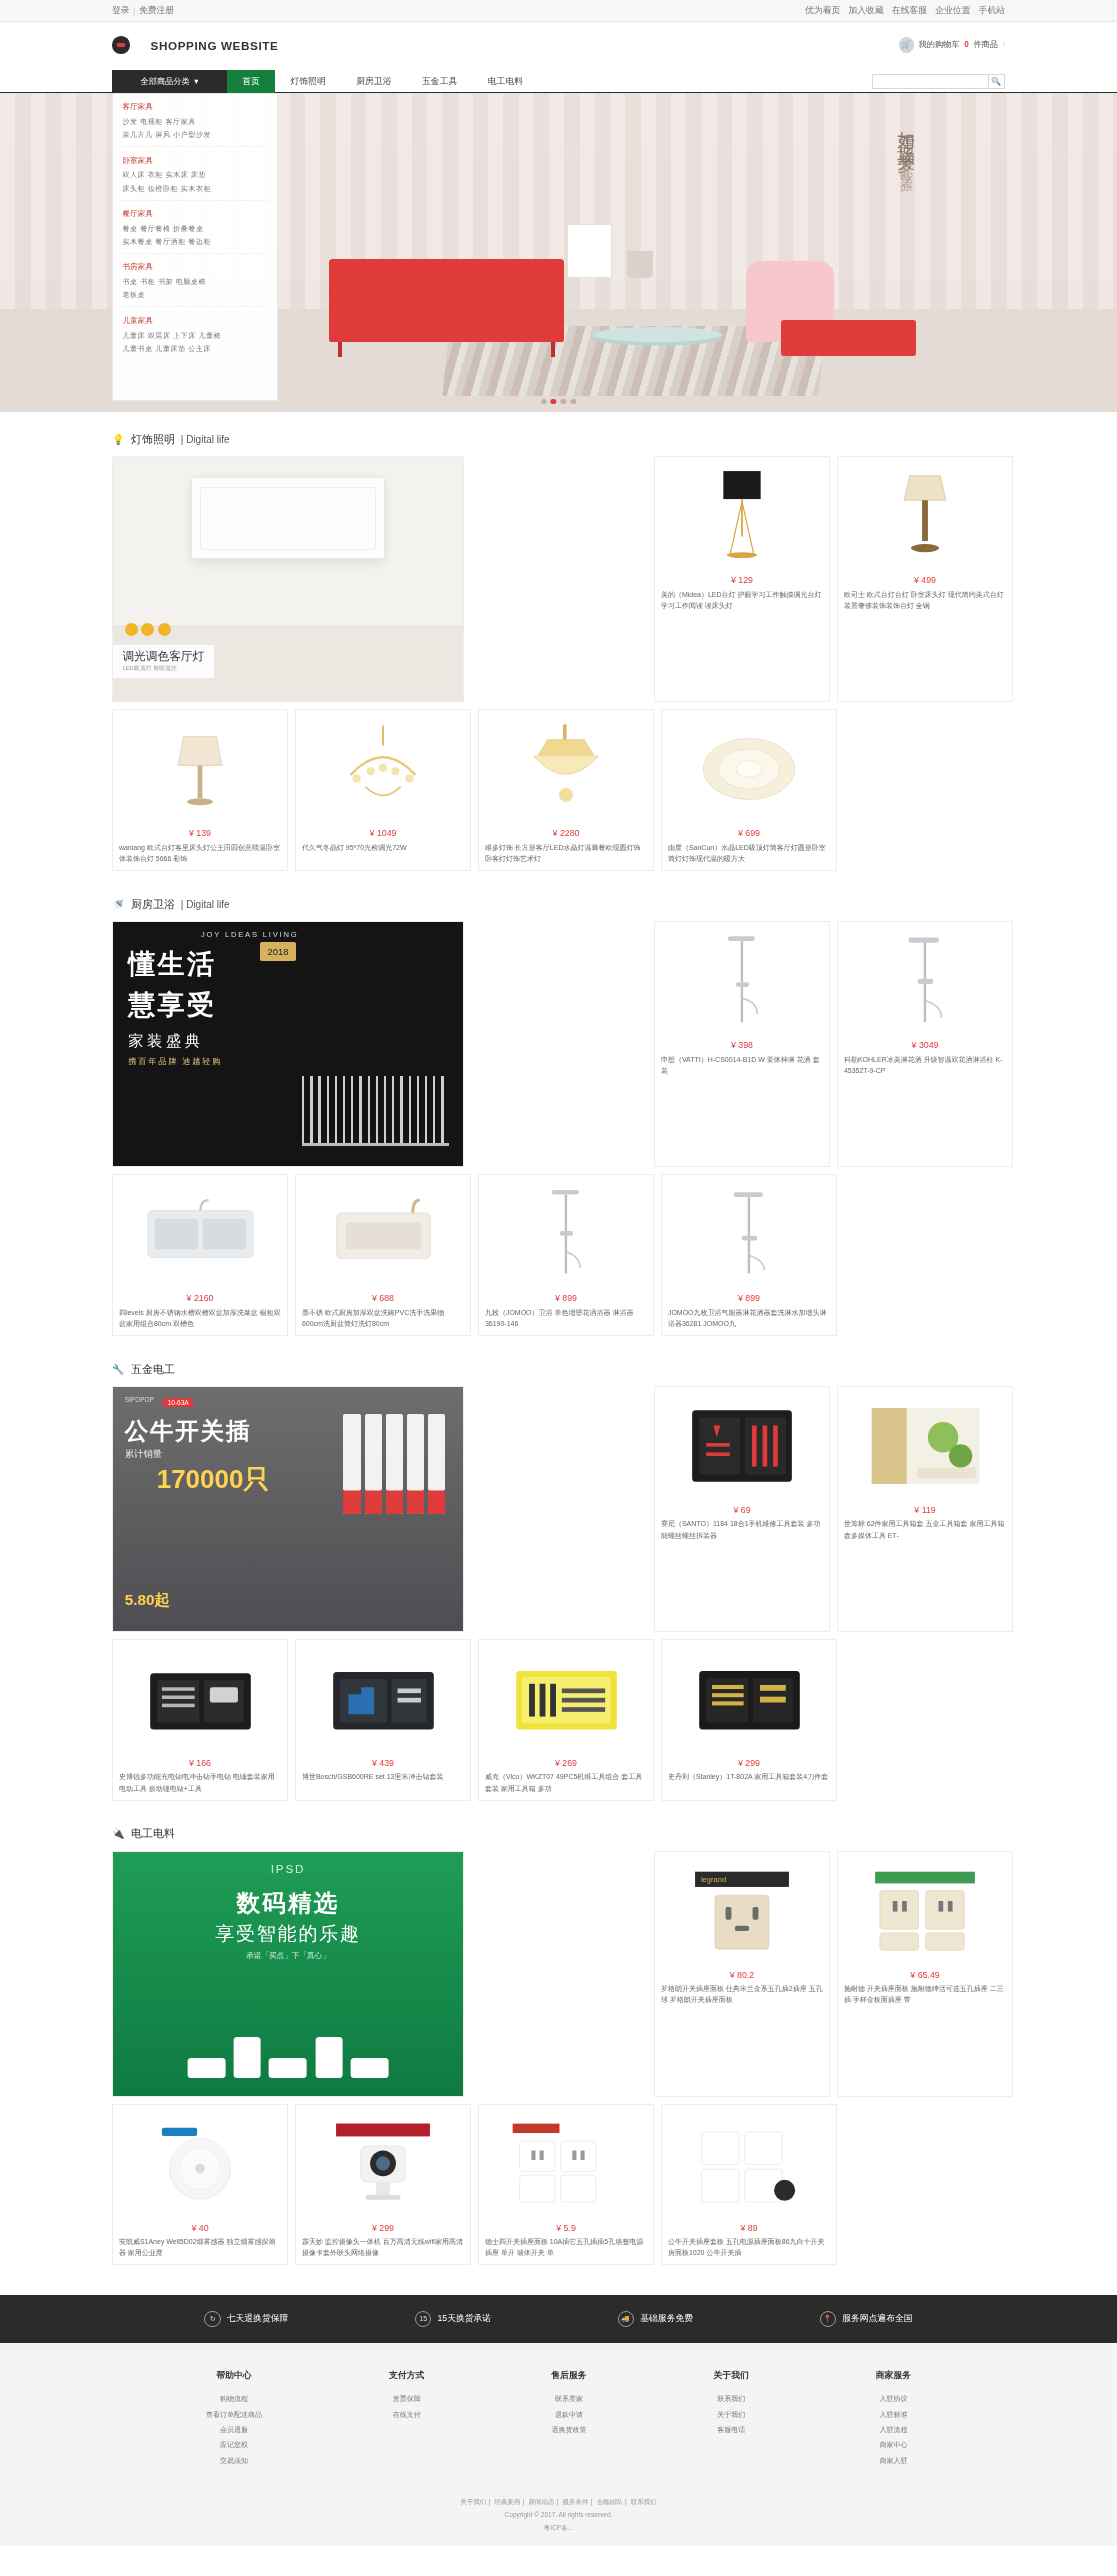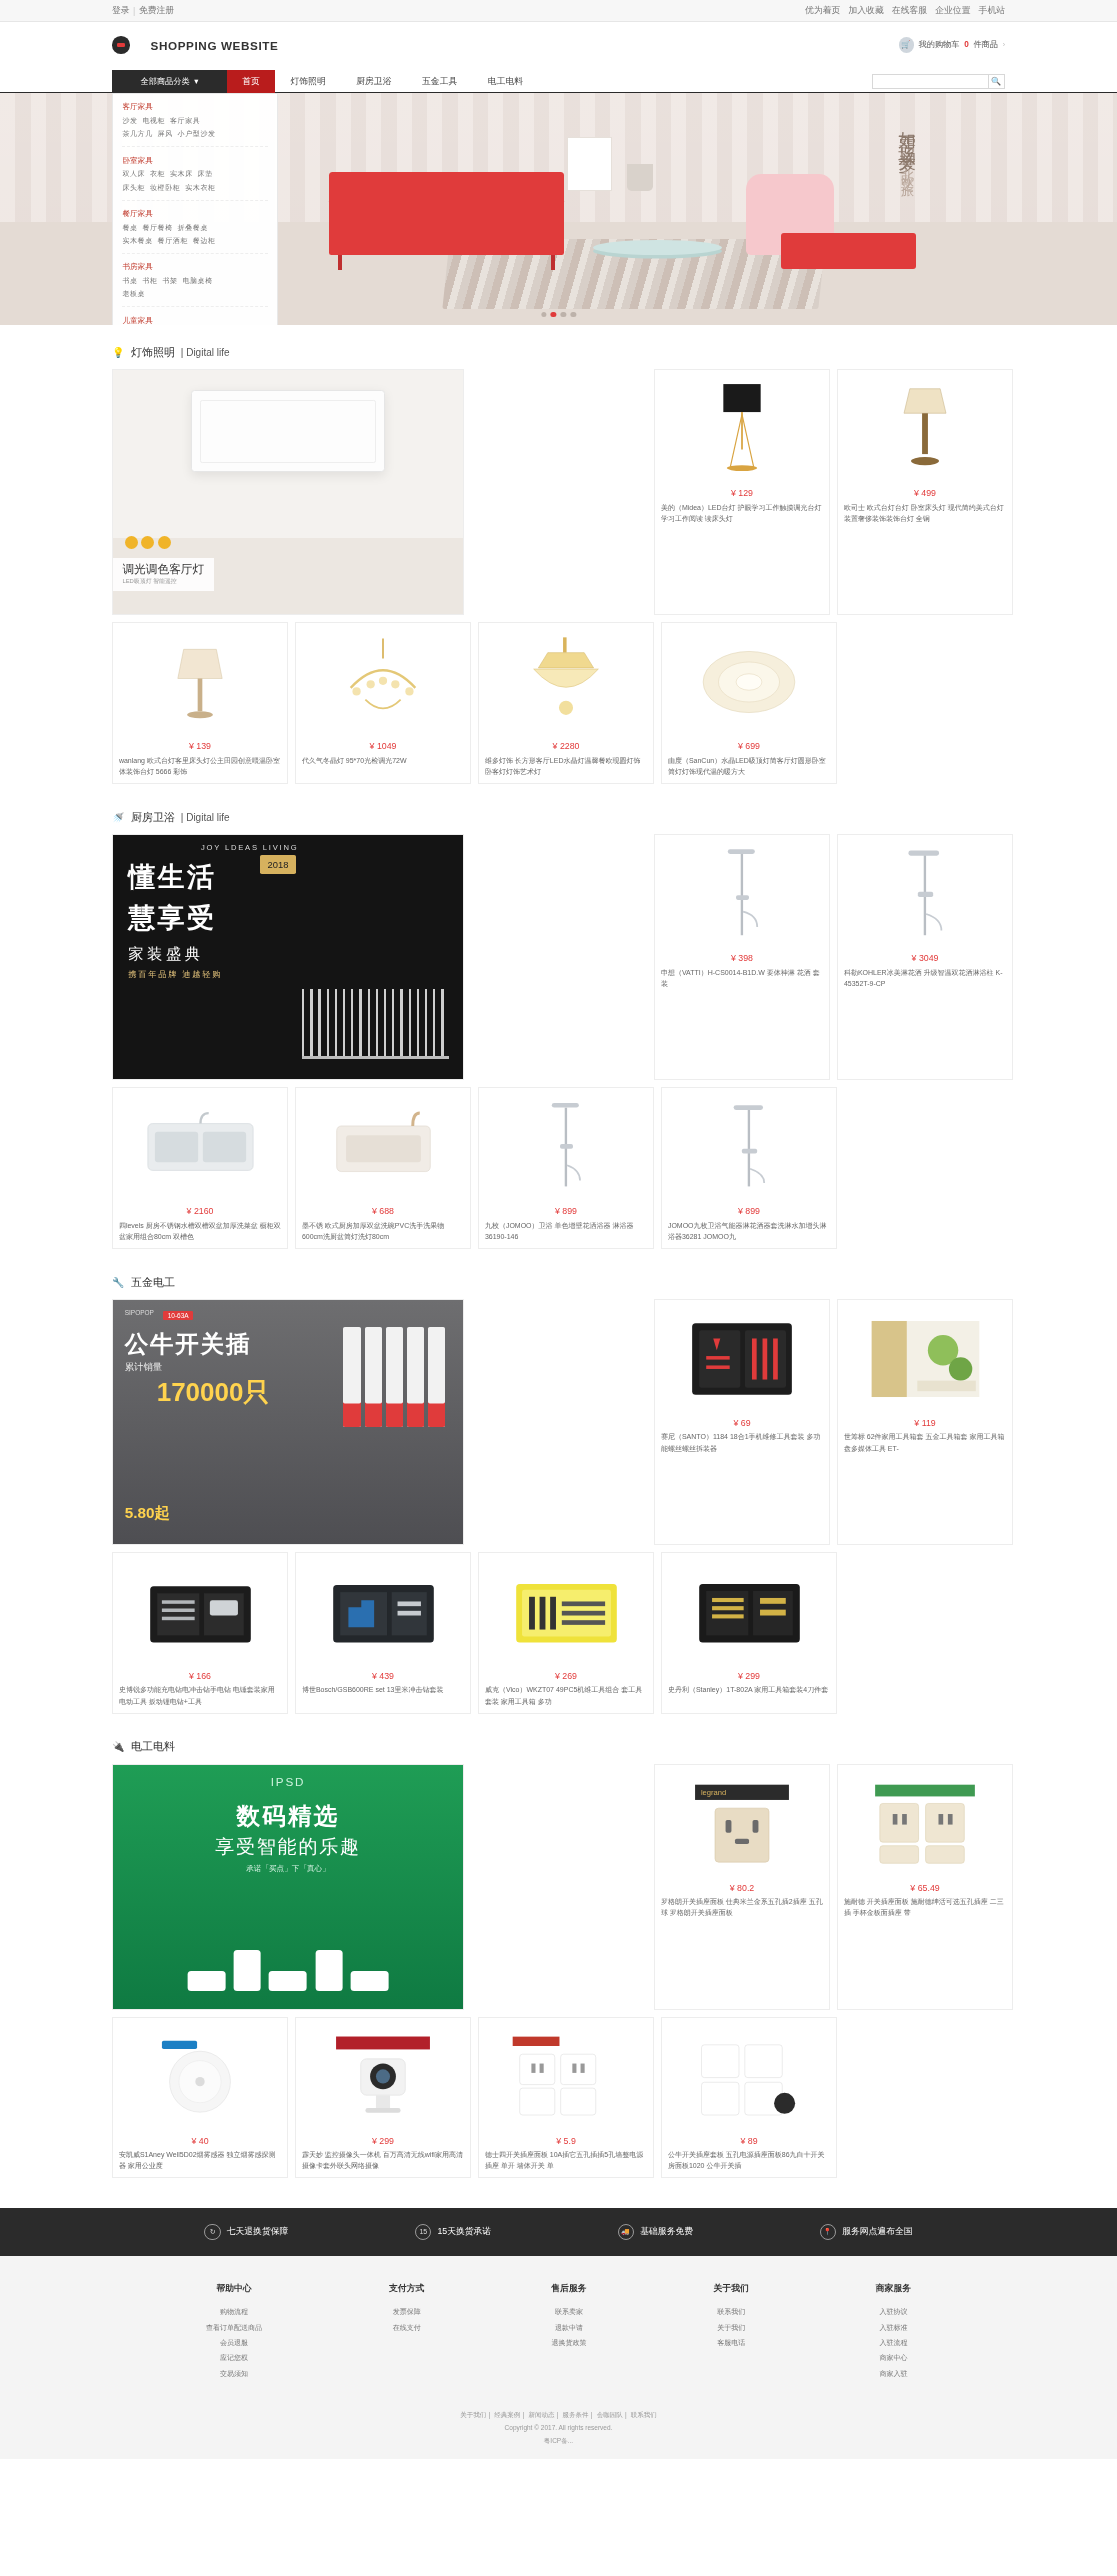--- a/index.html
+++ b/index.html
@@ -47,32 +47,32 @@
   .nav { height:25px; background:#fff; border-bottom:1.2px solid #2b2b2b; }
   .nav .inner { width:100%; padding:0 112px; display:flex; align-items:flex-end; height:25px; }
   .nav .cats {
     width:115px; height:23.5px; background:#2b2b2b; color:#fff; font-size:8.2px;
     display:flex; align-items:center; justify-content:center; gap:4.7px;
   }
   .nav ul { display:flex; list-style:none; align-items:flex-end; height:23.5px; }
   .nav li {
     padding:0 15.3px; height:23.5px; line-height:23.5px; font-size:8.8px; color:#444; cursor:pointer;
   }
-  .nav li.active { background:#b91c1c; color:#fff; }
+  .nav li.active { background:#15803d; color:#fff; }
   .nav .search { margin-left:auto; display:flex; align-items:center; height:23.5px; }
   .nav .search input {
     width:117px; height:15.3px; border:0.6px solid #d8d8d8; padding:0 4.7px; font-size:7px; outline:none;
   }
   .nav .search .sbtn {
     width:16.4px;height:15.3px;border:0.6px solid #d8d8d8;border-left:none;background:#fff;
     display:flex;align-items:center;justify-content:center;color:#666;font-size:8.2px;cursor:pointer;
   }
 
   
-  .hero { position:relative; height:232px; background:#efe9e6; overflow:hidden;font-family:Liberation Mono, monospace; }
+  .hero { position:relative; height:319px; background:#efe9e6; overflow:hidden; }
   .hero .bg {
     position:absolute; inset:0;
     background:
       linear-gradient(to bottom, rgba(255,255,255,.12), rgba(255,255,255,.02)),
       repeating-linear-gradient(90deg,#efe7e3 0px,#efe7e3 15.3px,#e6dcd7 15.3px,#e6dcd7 30.5px);
   }
   .hero .floor { position:absolute; left:0; right:0; bottom:0; height:103px; background:#e4dbd4; }
   .hero .rug {
     position:absolute; left:446px; bottom:16.4px; width:376px; height:70px; border-radius:2.3px;
     background:repeating-linear-gradient(100deg,#d8cfc8 0 8.2px,#cdbfb6 8.2px 16.4px,#e8e2dc 16.4px 23.5px);

